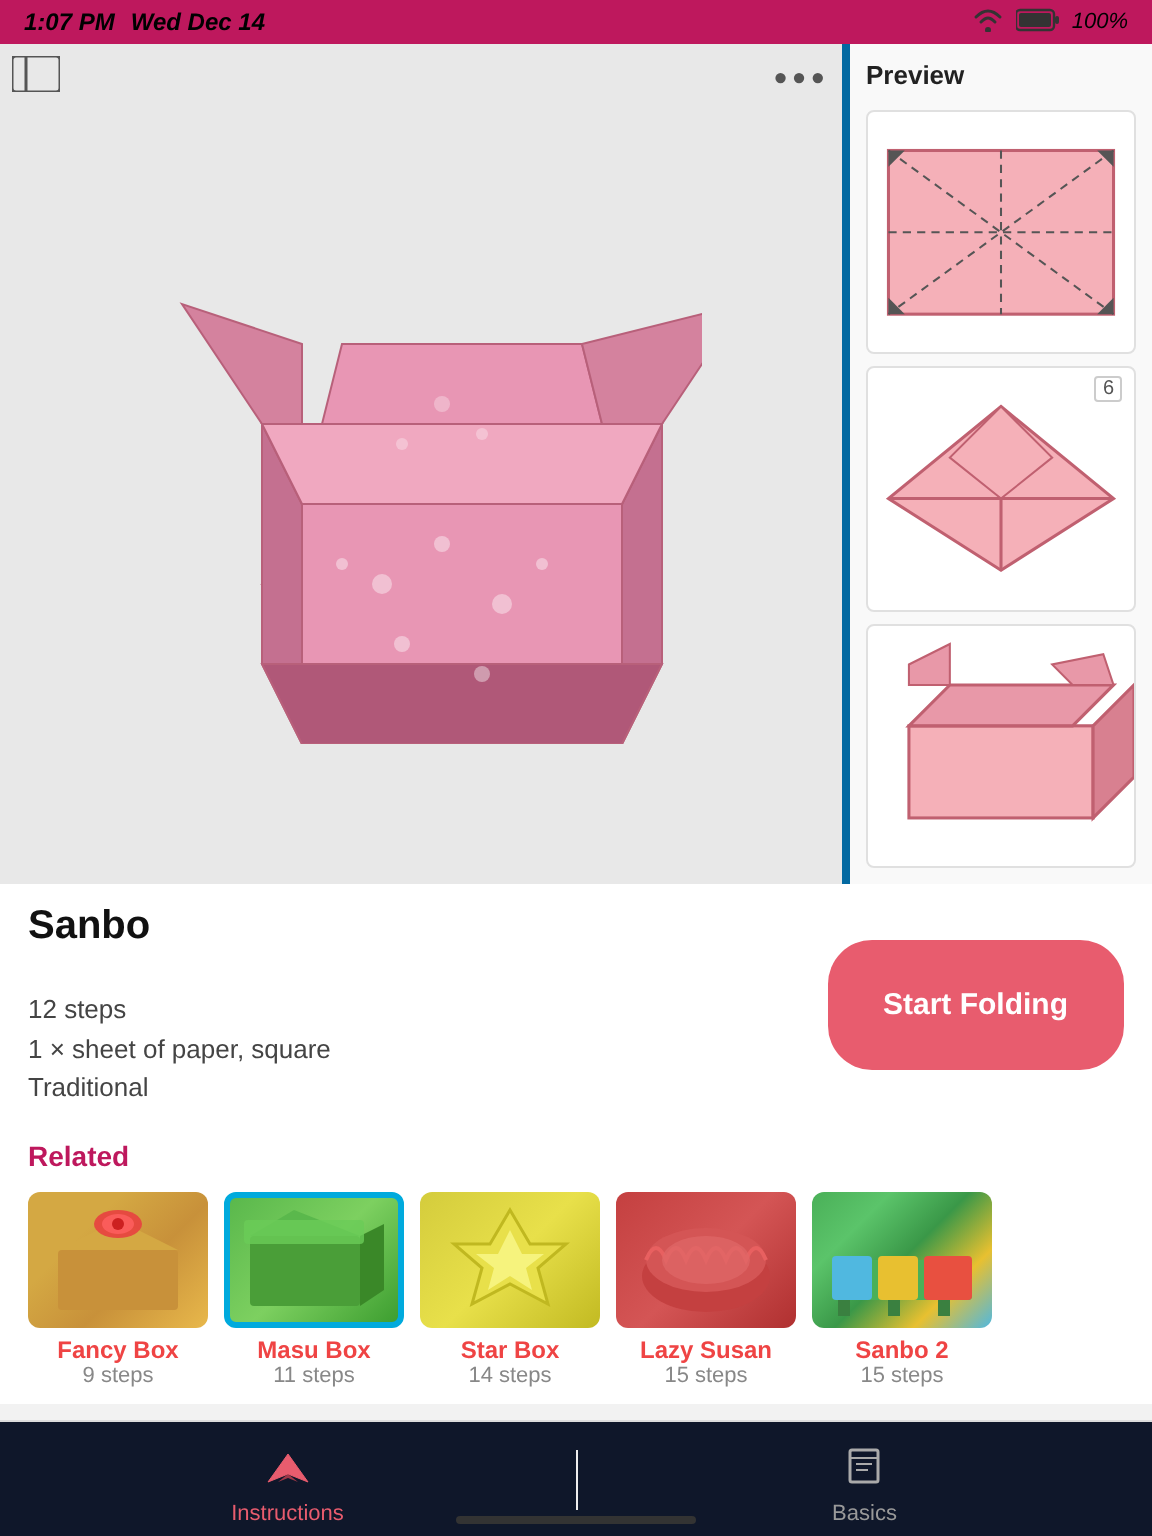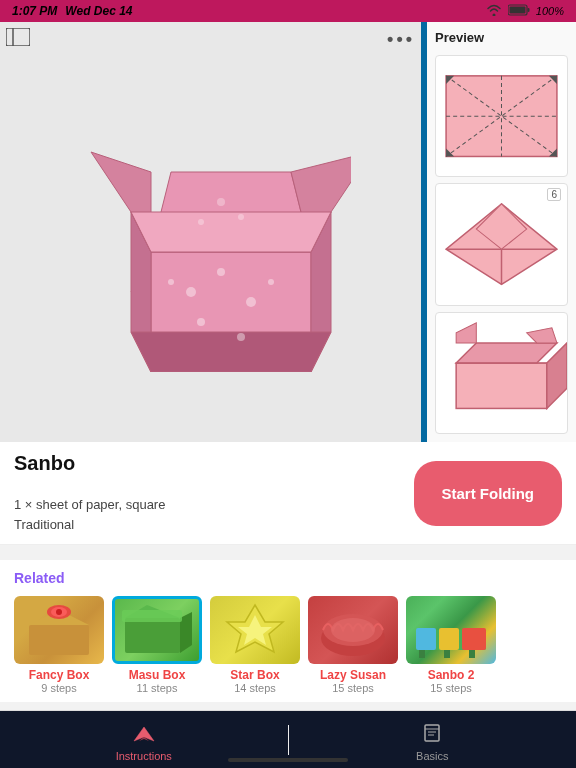--- a/index.html
+++ b/index.html
@@ -75,21 +75,21 @@
     }
 
     
     .preview-panel {
       width: 155px;
       background: #f9f9f9;
       padding: 8px;
       display: flex;
       flex-direction: column;
       gap: 6px;
-      border-left: 6px solid #0369a1;
+      border-left: 4px solid #0369a1;
     }
 
     .preview-title {
       font-size: 13px;
       font-weight: 600;
       color: #222;
       margin-bottom: 4px;
     }
 
     .preview-step {
@@ -164,21 +164,21 @@
       position: absolute;
       top: 560px;
       left: 0; right: 0;
       padding: 10px 14px 8px;
       background: white;
     }
 
     .related-title {
       font-size: 14px;
       font-weight: 600;
-      color: #8b5cf6;
+      color: #be185d;
       margin-bottom: 10px;
     }
 
     .related-list {
       display: flex;
       gap: 8px;
       overflow-x: auto;
     }
 
     .related-item {
@@ -405,20 +405,21 @@
         <polygon points="20,15 40,15 40,-5 20,5" fill="#e898a8" stroke="#c06070" stroke-width="1"></polygon>
         <polygon points="100,15 120,15 115,0 90,5" fill="#e898a8" stroke="#c06070" stroke-width="1"></polygon>
       </svg>
     </div>
   </div>
 </div>
 
 <div class="info-section">
   <div class="info-text">
     <h2>Sanbo</h2>
+    <p>12 steps</p>
     <p>1 × sheet of paper, square</p>
     <p>Traditional</p>
   </div>
   <button class="start-btn">Start Folding</button>
 </div>
 
 <div class="related-section">
   <div class="related-title">Related</div>
   <div class="related-list">
 

